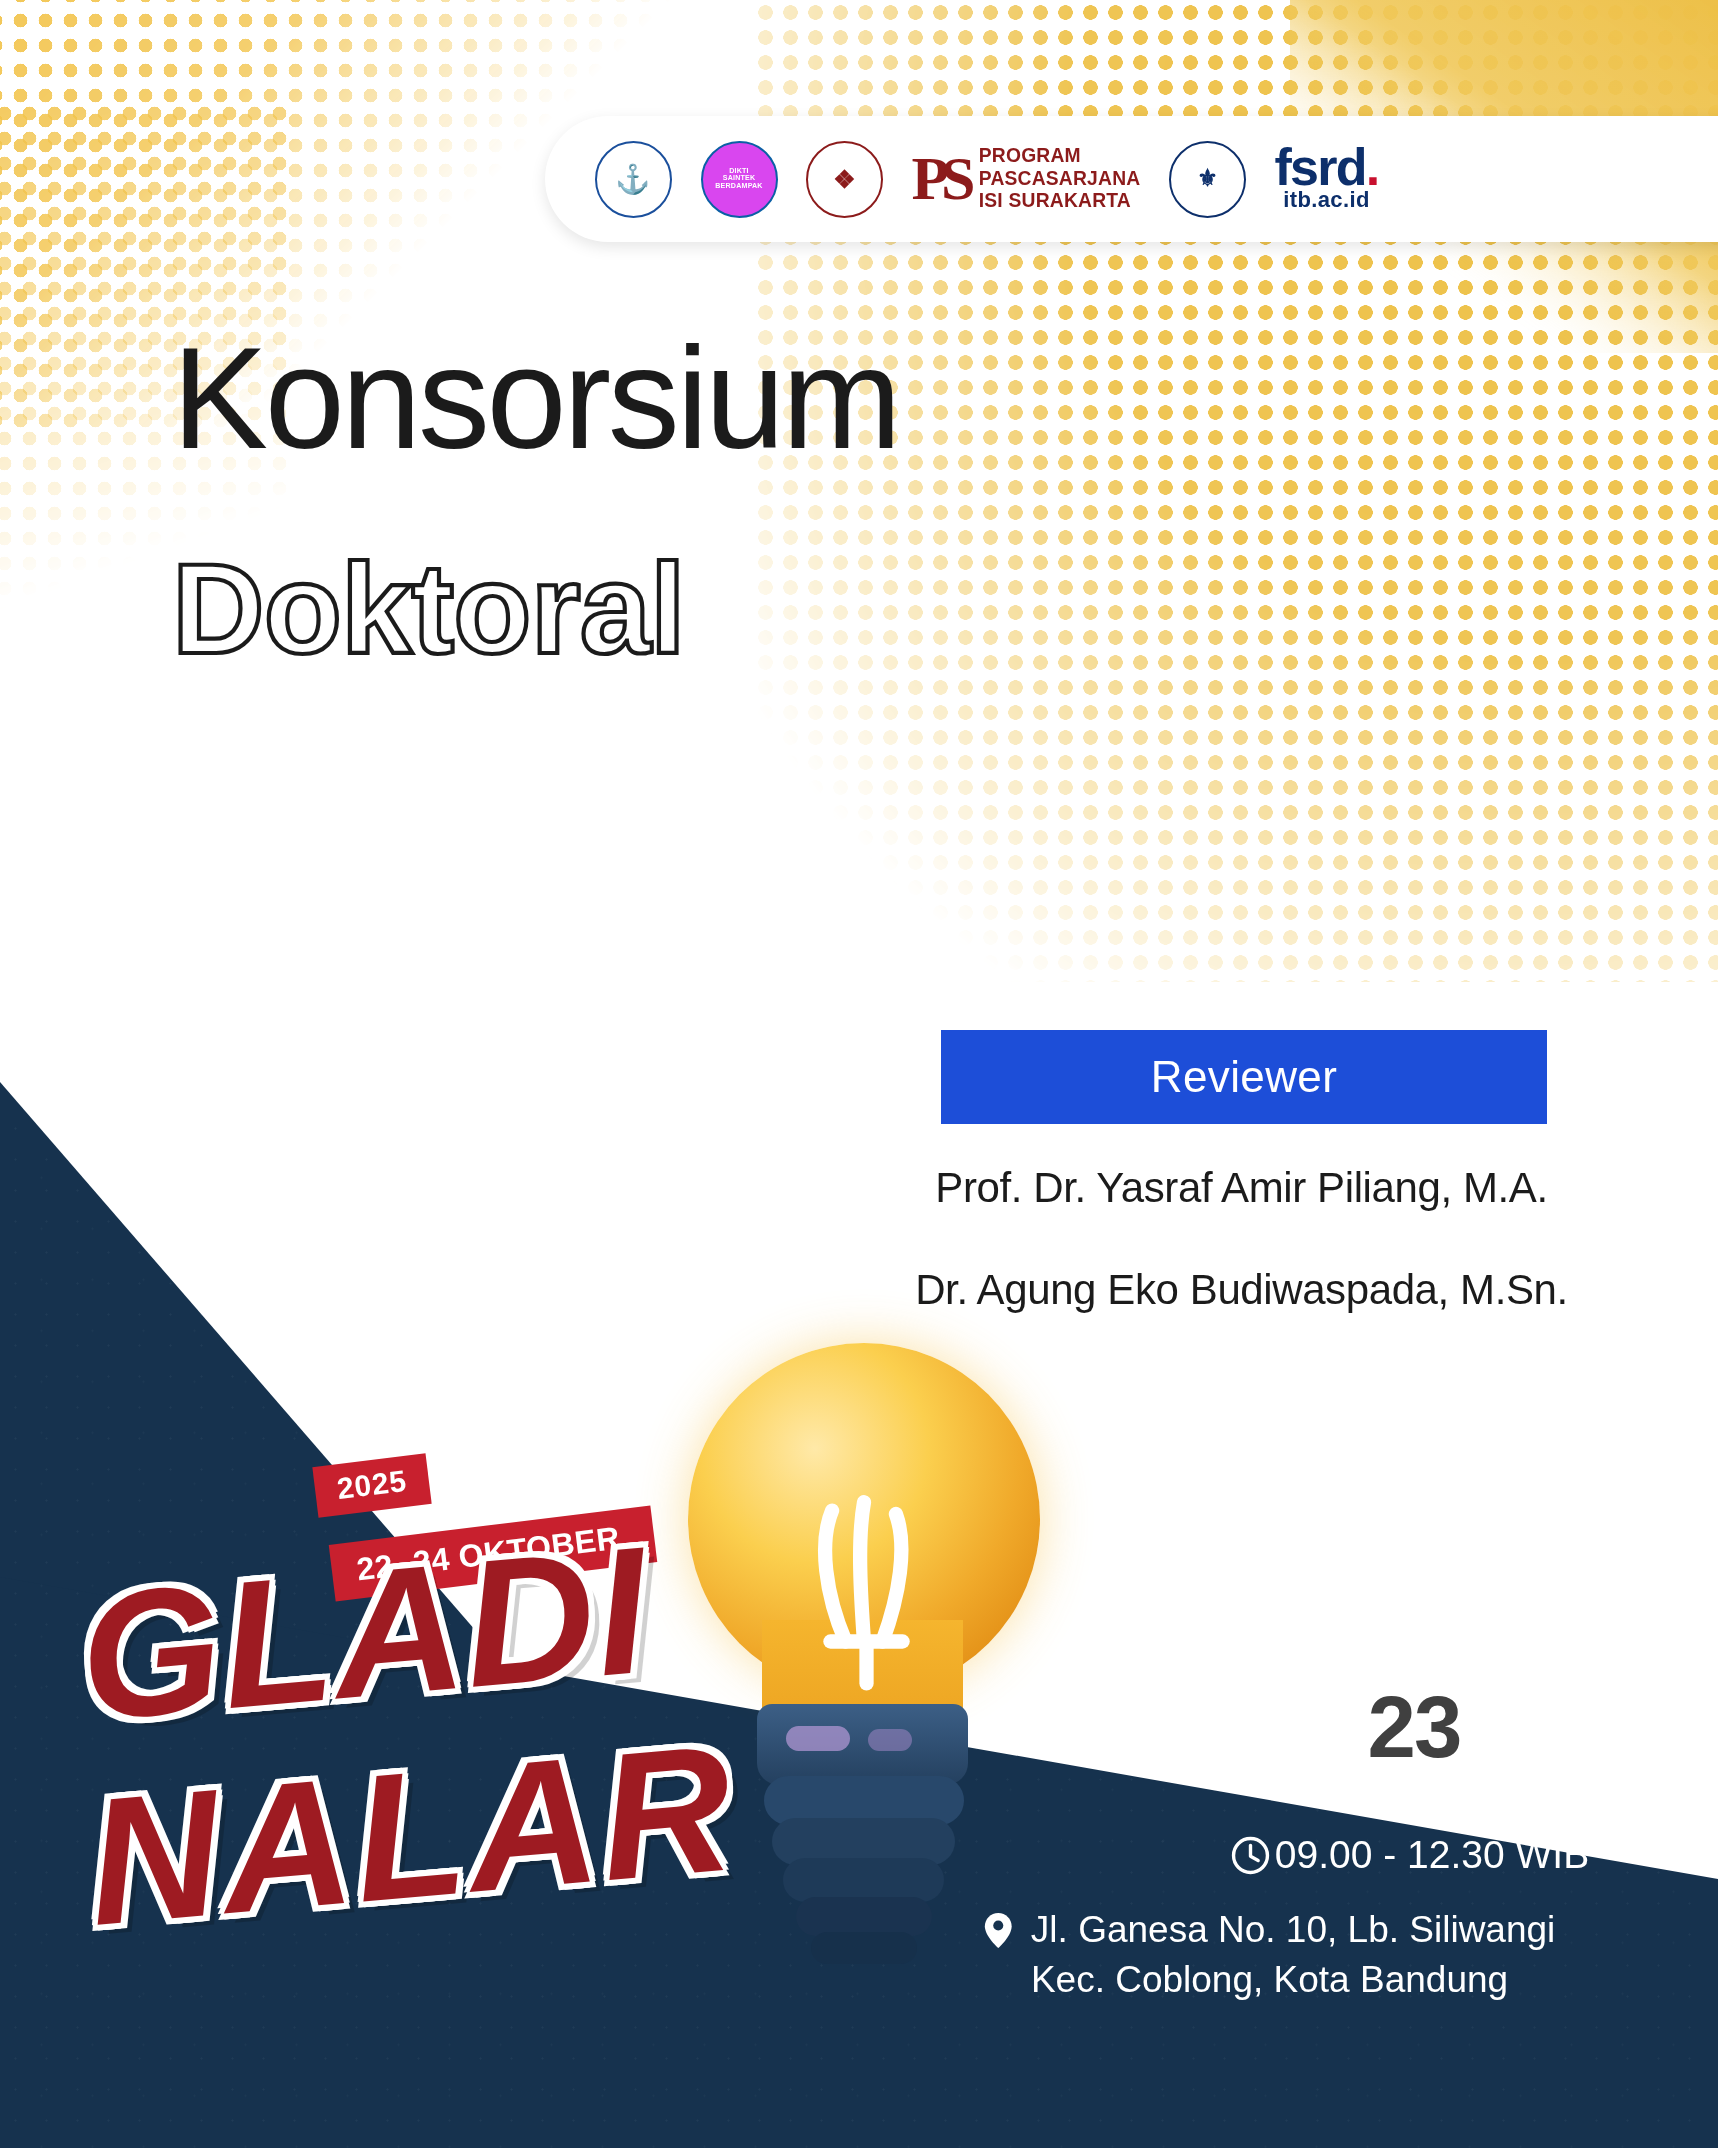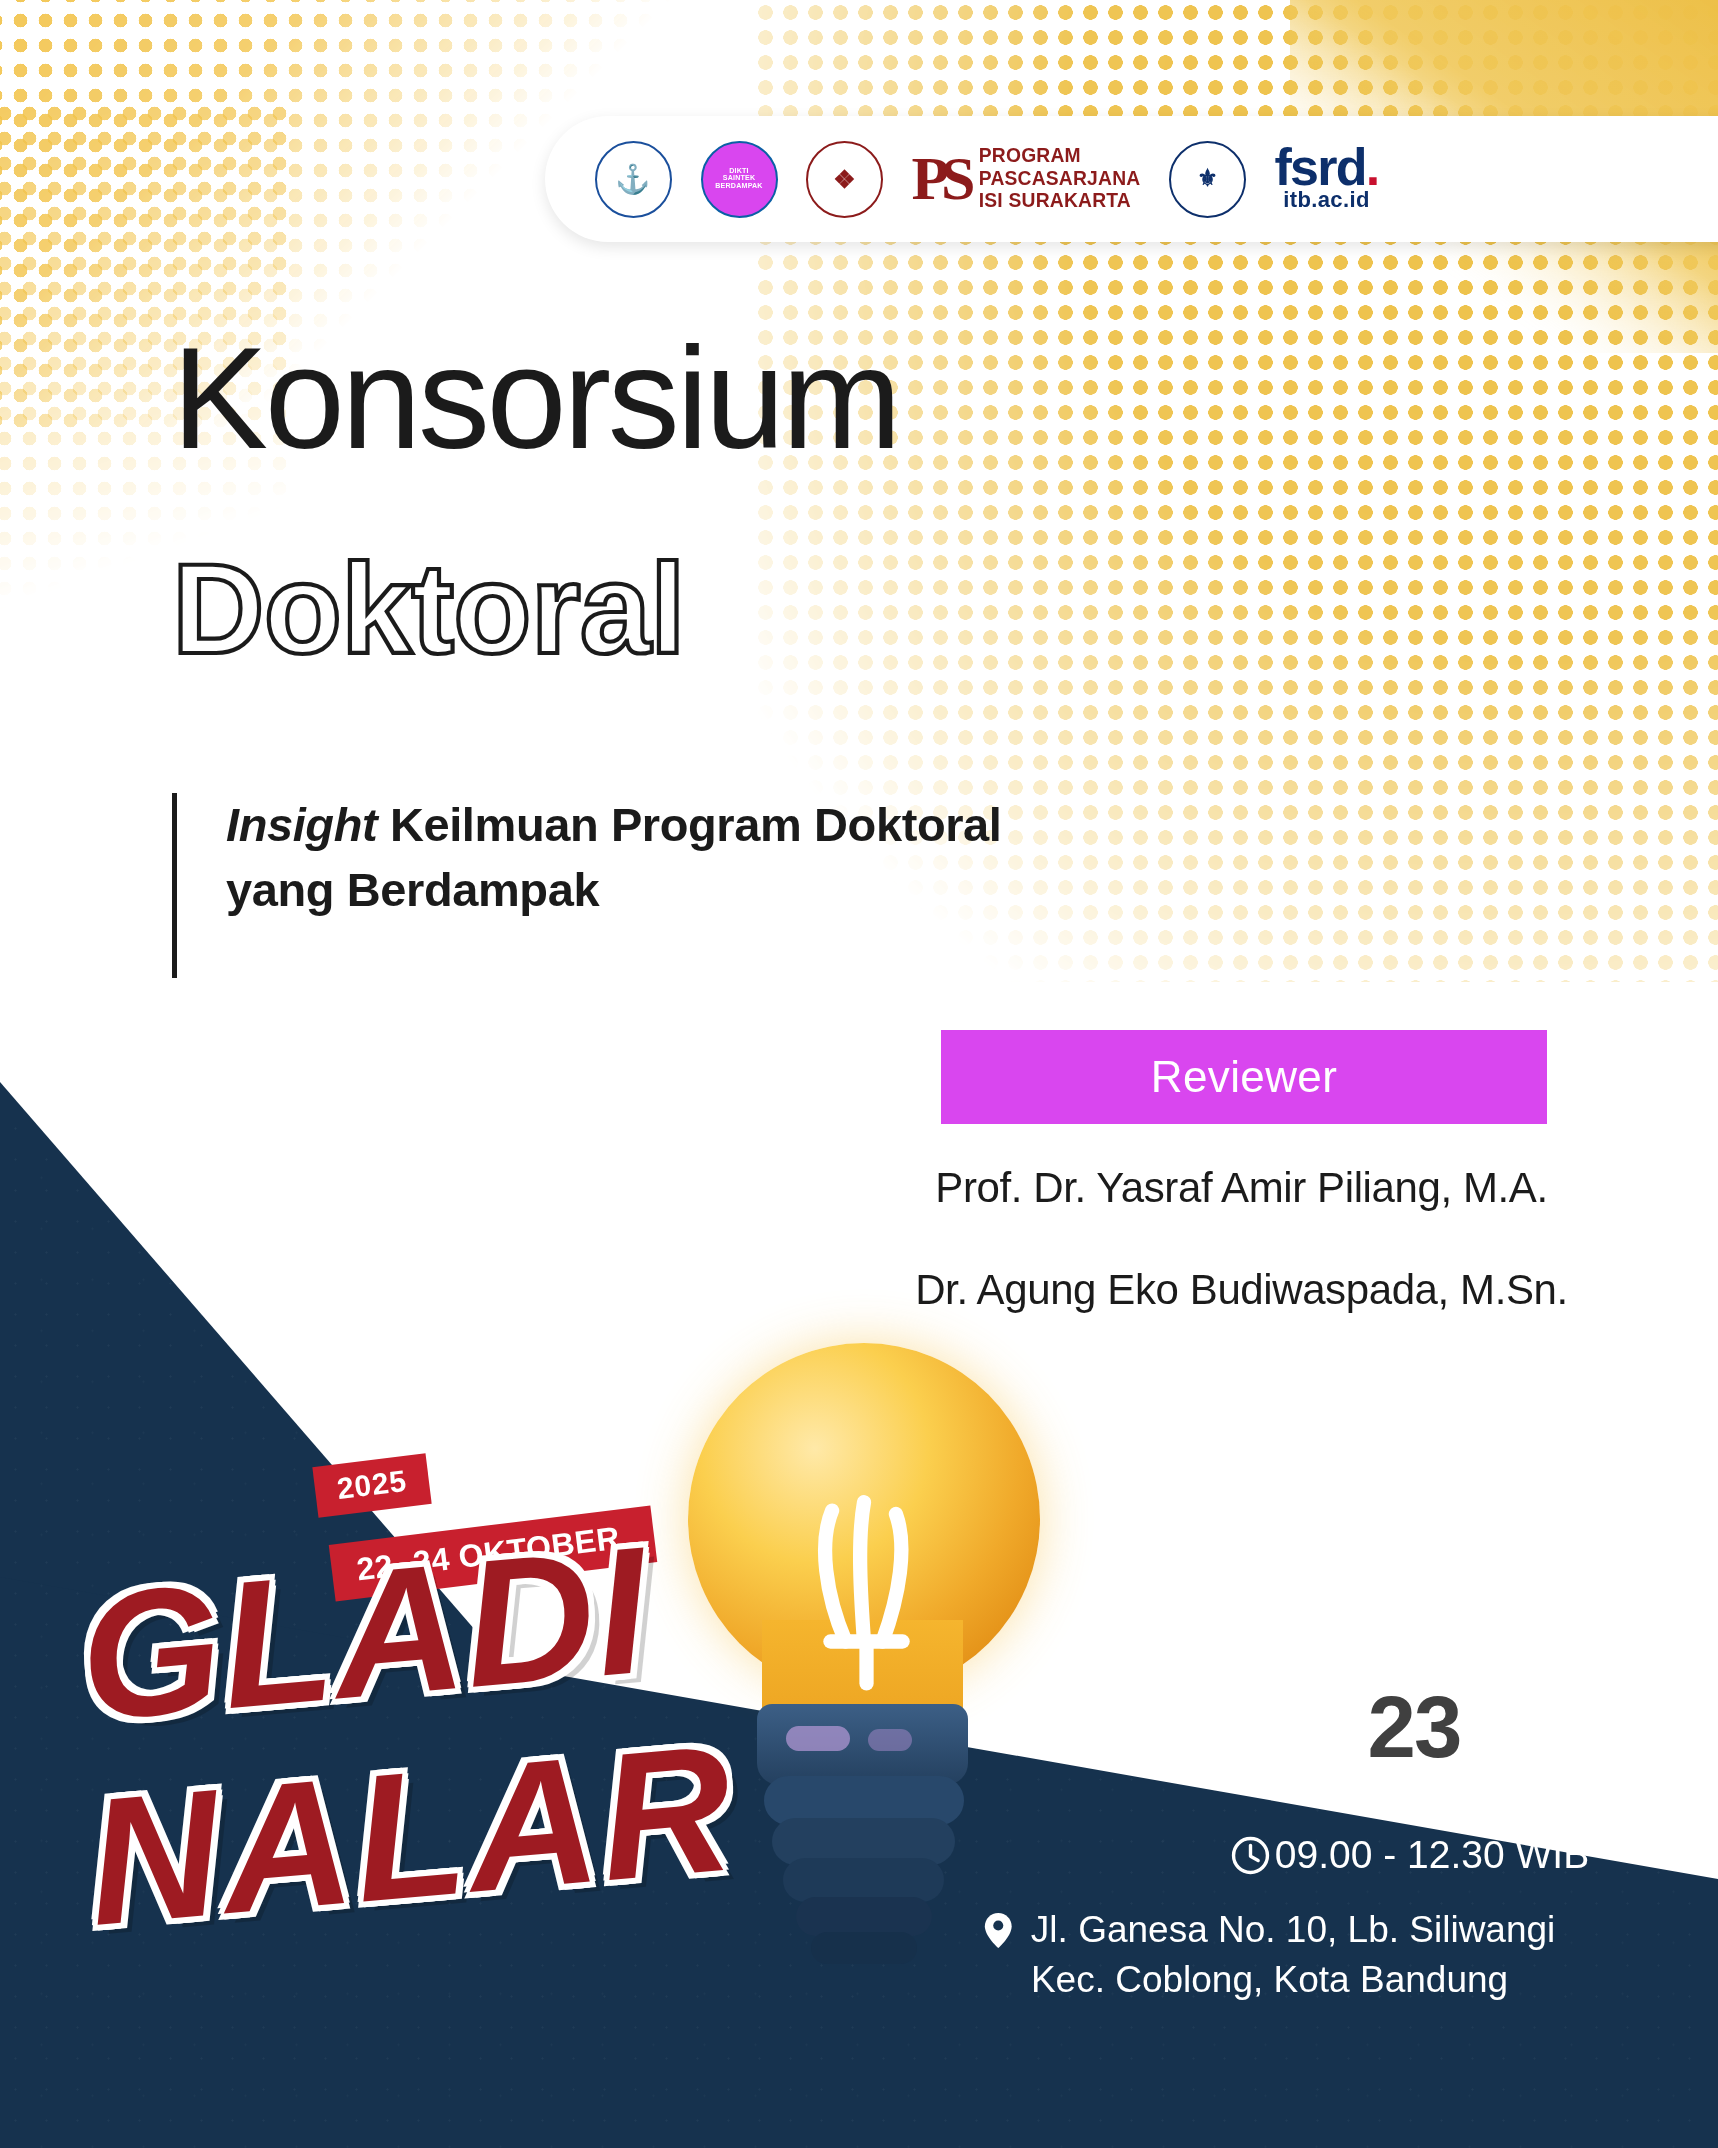--- a/index.html
+++ b/index.html
@@ -175,21 +175,21 @@
   }
   .subtitle-line .ital { font-style: italic; }
 
   
   .reviewer-badge {
     position: absolute;
     left: 941px;
     top: 1030px;
     width: 606px;
     height: 94px;
-    background: #d946ef;
+    background: #1d4ed8;
     display: flex;
     align-items: center;
     justify-content: center;
   }
   .reviewer-badge span {
     color: #ffffff;
     font-size: 44px;
     letter-spacing: 0.4px;
   }
   .reviewer-name {
@@ -451,26 +451,20 @@
 
     <div class="fsrd">
       <div class="big"><span>fsrd</span><span class="dot">.</span></div>
       <div class="small">itb.ac.id</div>
     </div>
   </div>
 
   <div class="title-main">Konsorsium</div>
   <div class="title-outline">Doktoral</div>
 
-  <div class="subtitle-wrap">
-    <div class="subtitle-line">
-      <span class="ital">Insight</span><span> Keilmuan Program Doktoral</span>
-    </div>
-    <div class="subtitle-line">yang Berdampak</div>
-  </div>
 
   <div class="reviewer-badge">
     <span>Reviewer</span>
   </div>
   <div class="reviewer-name rn1">Prof. Dr. Yasraf Amir Piliang, M.A.</div>
   <div class="reviewer-name rn2">Dr. Agung Eko Budiwaspada, M.Sn.</div>
 
   <div class="bulb-wrap">
     <div class="bulb-glass"></div>
     <div class="bulb-neck"></div>

